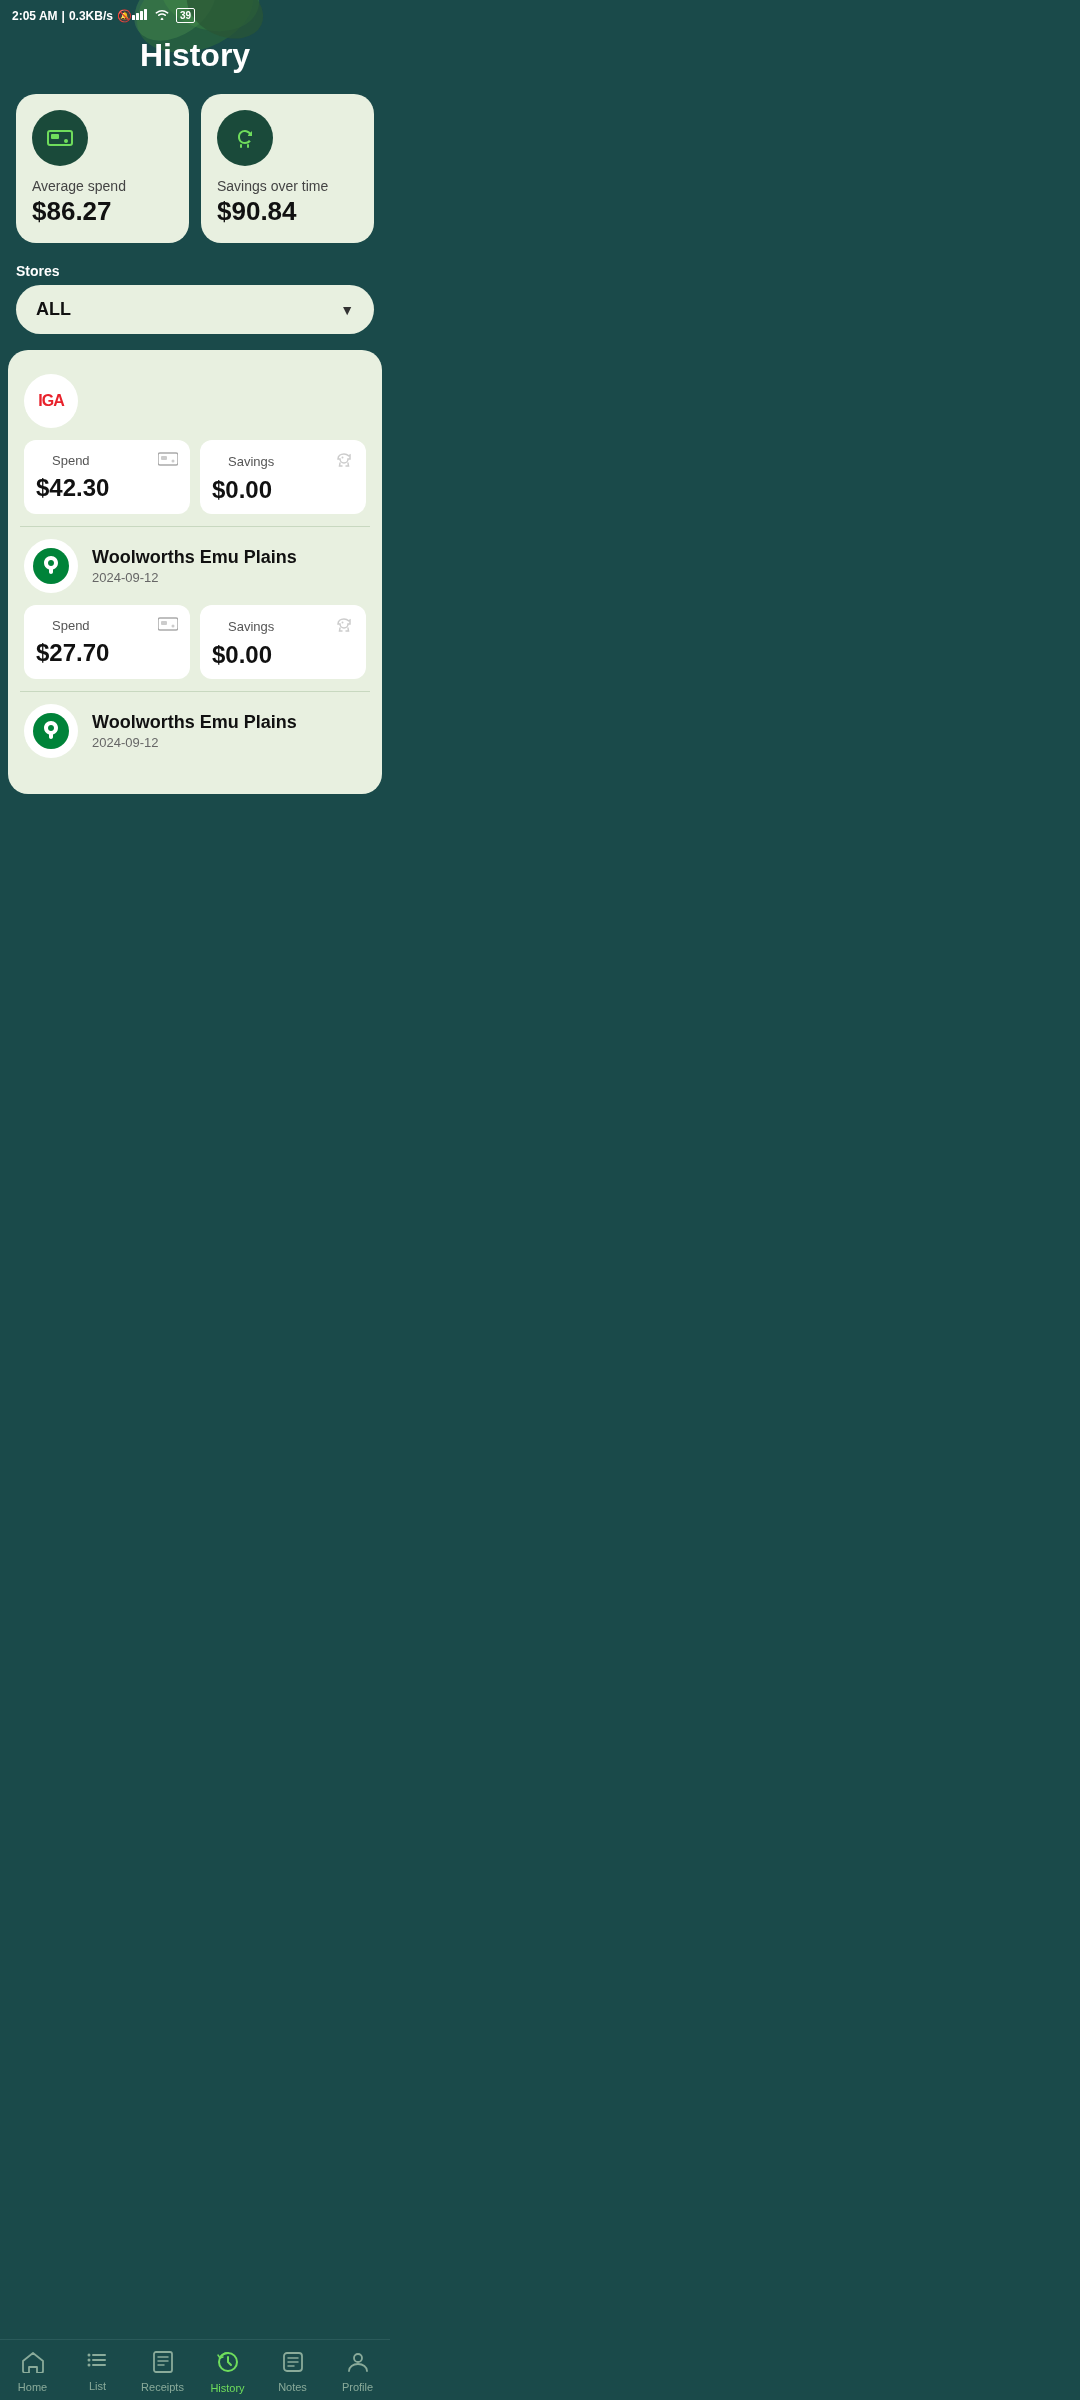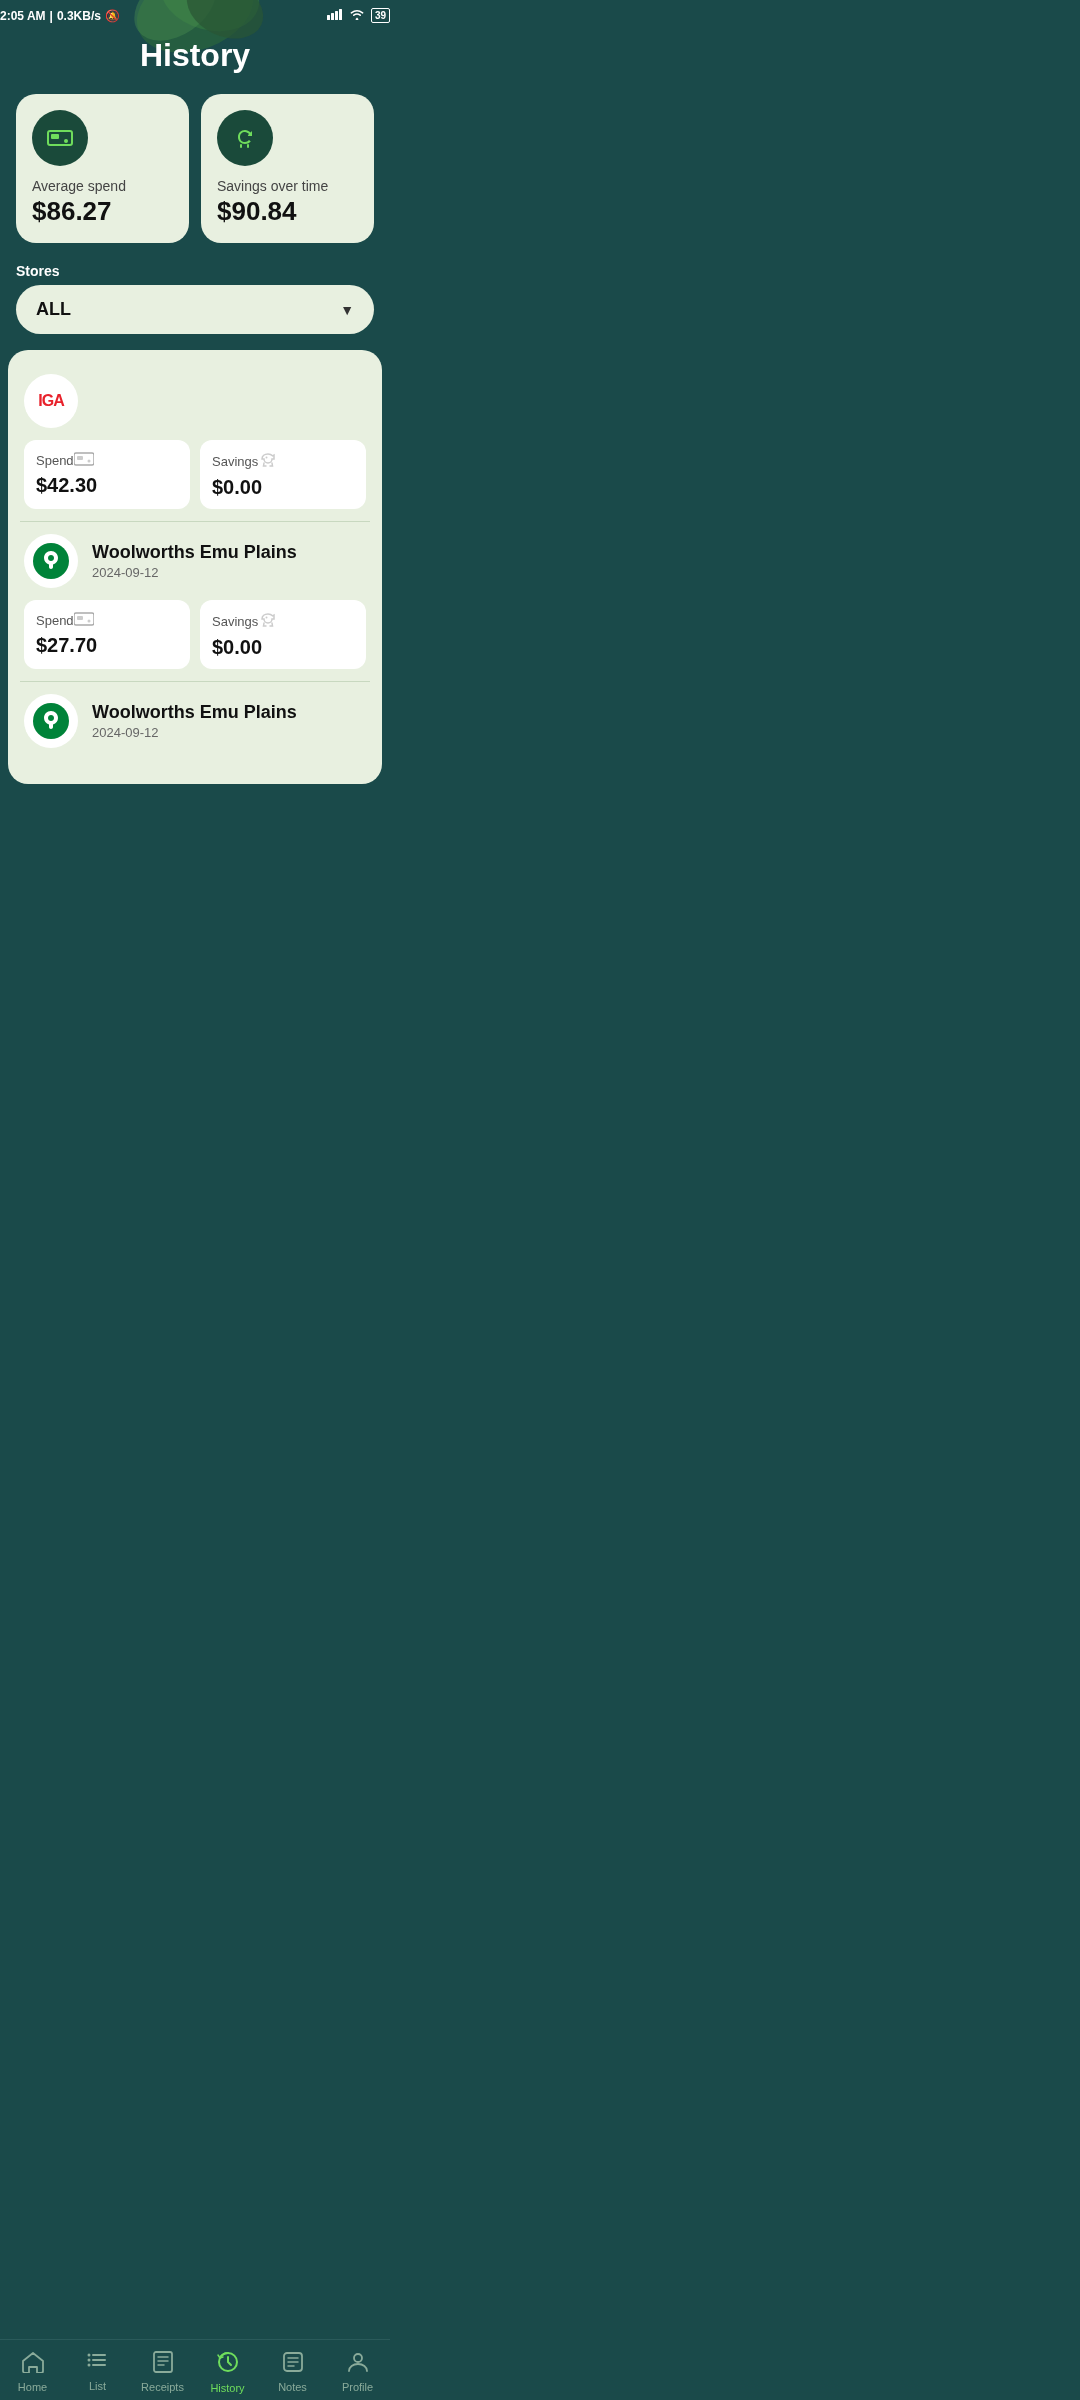--- a/index.html
+++ b/index.html
@@ -11,23 +11,23 @@
       background: #1a4a4a;
       font-family: -apple-system, BlinkMacSystemFont, 'Segoe UI', sans-serif;
       color: #111;
       position: relative;
       overflow-x: hidden;
     }
 
     
     .status-bar {
       display: flex;
-      justify-content: space-between;
-      align-items: center;
-      padding: 8px 0 4px;
+      justify-content: flex-start;
+      align-items: center;
+      padding: 8px 12px 4px;
       color: #fff;
       font-size: 12px;
       font-weight: 600;
       background: transparent;
       position: relative;
       z-index: 10;
     }
     .status-left { display: flex; align-items: center; gap: 4px; }
     .status-right { display: flex; align-items: center; gap: 6px; }
 
@@ -153,33 +153,35 @@
       gap: 10px;
     }
     .stat-card {
       flex: 1;
       background: #fff;
       border-radius: 12px;
       padding: 10px 12px;
     }
     .stat-header {
       display: flex;
+      justify-content: space-between;
       align-items: center;
       margin-bottom: 4px;
+      margin-left: 16px;
     }
     .stat-label {
       font-size: 13px;
       color: #555;
     }
     .stat-icon {
       font-size: 16px;
       color: #999;
     }
     .stat-value {
-      font-size: 20px;
+      font-size: 24px;
       font-weight: 700;
       color: #111;
     }
 
     
     .bottom-nav {
       position: fixed;
       bottom: 0;
       left: 0;
       width: 390px;

